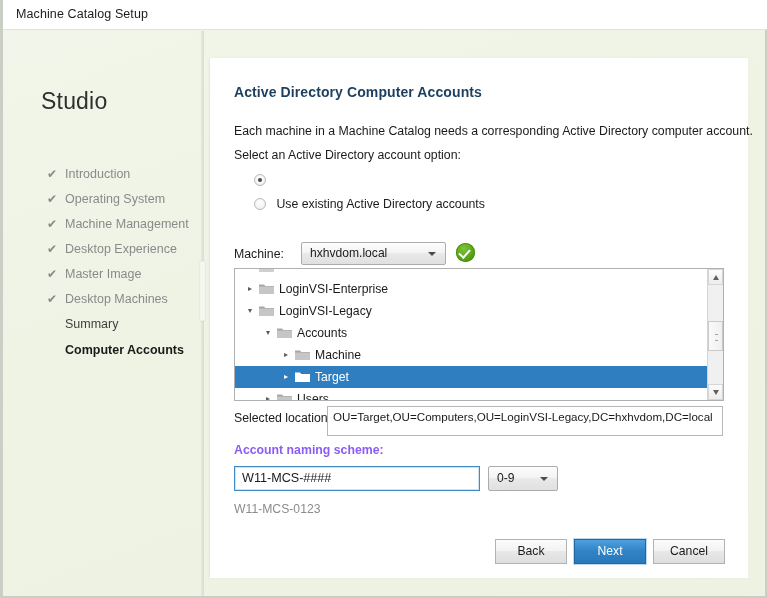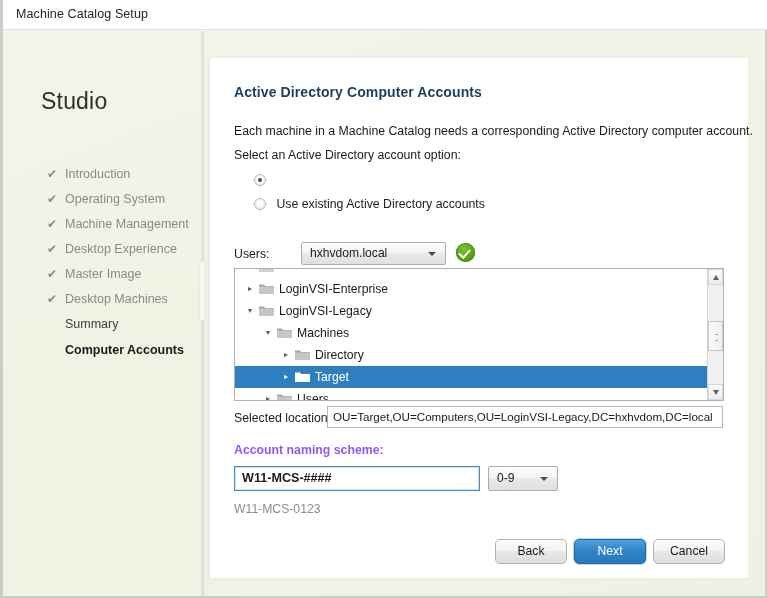--- a/index.html
+++ b/index.html
@@ -300,21 +300,21 @@
   
   #selloc-label {
     position: absolute;
     left: 24px; top: 353px;
     font-size: 12.3px;
     color: #1b1b1b;
   }
   #selloc-box {
     position: absolute;
     left: 117px; top: 348px;
-    width: 396px; height: 22px;
+    width: 396px; height: 30px;
     border: 1px solid #b6b6b6;
     background: #ffffff;
   }
   #selloc-box .val {
     position: absolute;
     left: 5px; top: 3px;
     font-size: 11.6px;
     color: #1b1b1b;
     white-space: nowrap;
   }
@@ -327,21 +327,20 @@
     color: #8b5cf6;
     font-weight: bold;
   }
   #naming-input {
     position: absolute;
     left: 24px; top: 408px;
     width: 246px; height: 25px;
     border: 1px solid #3d8bc8;
     background: #ffffff;
     box-shadow: 0 0 0 1px #cfe3f3 inset;
-    font-weight: bold;
   }
   #naming-input .val {
     position: absolute;
     left: 7px; top: 4px;
     font-size: 12.6px;
     color: #1b1b1b;
   }
   #digits-select {
     position: absolute;
     left: 278px; top: 408px;
@@ -370,21 +369,21 @@
     font-size: 12.2px;
     color: #8c8c8c;
   }
 
   
   .btn {
     position: absolute;
     top: 481px;
     width: 72px; height: 25px;
     border: 1px solid #b2b2b2;
-    border-radius: 5px;
+    border-radius: 0;
     background: linear-gradient(to bottom,#fcfcfc 0%,#f2f2f2 48%,#e8e8e8 50%,#dedede 100%);
     font-size: 12.2px;
     color: #1b1b1b;
     text-align: center;
     line-height: 23px;
   }
   #btn-back { left: 285px; }
   #btn-next {
     left: 364px;
     background: linear-gradient(to bottom,#4ea0dd 0%,#2f83c6 50%,#2a79ba 100%);
@@ -460,21 +459,21 @@
 
     <div class="radio-row" id="radio-create">
       <span class="radio-dot on"></span>
     </div>
     <div class="radio-row" id="radio-existing">
       <span class="radio-dot"></span>
       <span>Use existing Active Directory accounts</span>
     </div>
 
 
-    <div id="domain-label">Users:</div>
+    <div id="domain-label">Machine:</div>
     <div id="domain-select">
       <span class="val">hxhvdom.local</span>
       <span class="arrow"></span>
     </div>
     <div id="domain-ok"></div>
 
     <div id="tree">
       <div id="tree-inner">
 
         <div class="tnode">
@@ -511,32 +510,32 @@
         </div>
 
         <div class="tnode">
           <span class="twist" style="left:26px">▾</span>
           <span class="folder" style="left:42px">
             <svg class="fsvg" width="15" height="12" viewBox="0 0 15 12">
                 <path d="M0 1.5h5l1.4 1.6H15V11H0z" fill="#a8a8a8"></path>
                 <path d="M0 3.6h15V11H0z" fill="#c6c6c6"></path>
               </svg>
           </span>
-          <span class="tlabel" style="left:62px">Machines</span>
+          <span class="tlabel" style="left:62px">Accounts</span>
         </div>
 
         <div class="tnode">
           <span class="twist" style="left:44px">▸</span>
           <span class="folder" style="left:60px">
             <svg class="fsvg" width="15" height="12" viewBox="0 0 15 12">
                 <path d="M0 1.5h5l1.4 1.6H15V11H0z" fill="#a8a8a8"></path>
                 <path d="M0 3.6h15V11H0z" fill="#c6c6c6"></path>
               </svg>
           </span>
-          <span class="tlabel" style="left:80px">Directory</span>
+          <span class="tlabel" style="left:80px">Machine</span>
         </div>
 
         <div class="tnode sel">
           <span class="twist" style="left:44px">▸</span>
           <span class="folder" style="left:60px">
             <svg class="fsvg" width="15" height="12" viewBox="0 0 15 12">
                 <path d="M0 1.5h5l1.4 1.6H15V11H0z" fill="#ffffff"></path>
                 <path d="M0 3.6h15V11H0z" fill="#ffffff"></path>
               </svg>
           </span>

